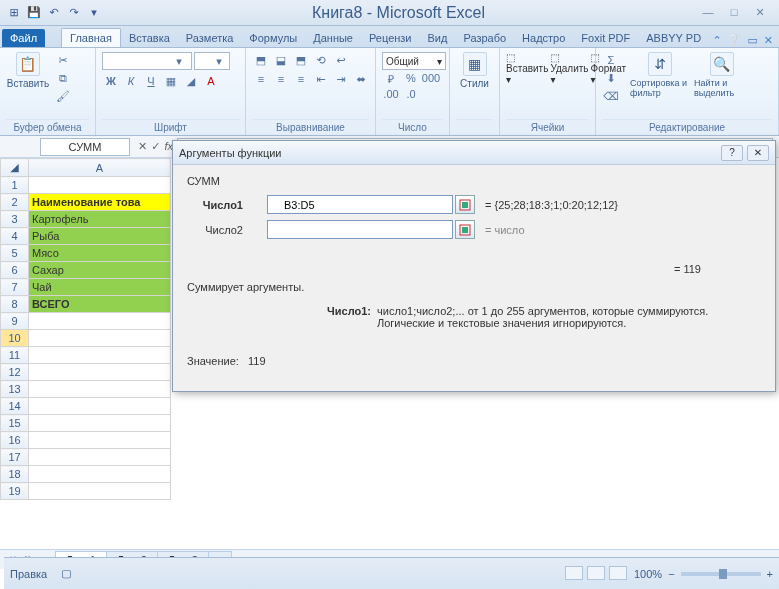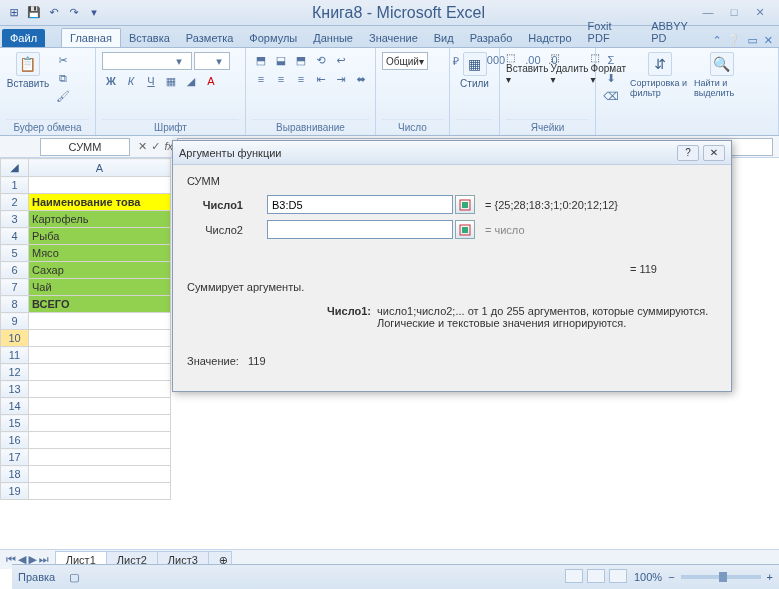--- a/index.html
+++ b/index.html
@@ -45,51 +45,51 @@
 .grid .colhdr th { background: linear-gradient(#f7fafd,#e6eef8); height: 18px; color: #3b5d8a; font-weight: normal; }
 .grid .rowhdr { background: linear-gradient(#f7fafd,#e6eef8); width: 28px; text-align: center; color: #3b5d8a; }
 .grid .rowhdr.sel { background: #ffe699; }
 .grid td { height: 17px; padding: 0 3px; }
 .colA { width: 142px; }
 .yellow { background: #ffff00; }
 .green { background: #92d050; }
 .bold { font-weight: bold; }
 
 
-.dialog { position: absolute; left: 172px; top: 140px; width: 560px; background: #f0f0f0; border: 1px solid #8a9db5; box-shadow: 2px 2px 8px rgba(0,0,0,0.3); }
+.dialog { position: absolute; left: 172px; top: 140px; width: 604px; background: #f0f0f0; border: 1px solid #8a9db5; box-shadow: 2px 2px 8px rgba(0,0,0,0.3); }
 .dlg-title { height: 24px; background: linear-gradient(#f6f9fc,#dbe6f4); display: flex; align-items: center; padding: 0 6px; font-size: 11px; color: #333; border-bottom: 1px solid #c0cde0; }
 .dlg-title .dbtns { margin-left: auto; display: flex; gap: 4px; }
 .dlg-title .dbtns span { width: 22px; height: 16px; border: 1px solid #b0bed4; background: #eaf1fa; text-align: center; line-height: 14px; font-size: 10px; border-radius: 2px; }
 .dlg-body { padding: 10px 14px 12px; font-size: 11px; }
 .fn-name { font-weight: normal; color: #333; margin-bottom: 8px; }
 .arg-row { display: flex; align-items: center; margin-bottom: 6px; }
 .arg-label { width: 80px; text-align: right; padding-right: 24px; }
 .arg-label.bold { font-weight: bold; }
-.arg-input { width: 186px; height: 19px; border: 1px solid #7a9ac0; background: #fff; padding: 0 4px; font-size: 11px; }
+.arg-input { width: 186px; height: 19px; border: 1px solid #7a9ac0; background: #fff; padding: 0 16px; font-size: 11px; }
 .refbtn { width: 20px; height: 19px; border: 1px solid #8aa; background: linear-gradient(#fefefe,#dde8f5); margin-left: 2px; display: flex; align-items: center; justify-content: center; }
 .refbtn svg { width: 12px; height: 12px; }
 .arg-preview { margin-left: 10px; color: #333; }
 .result-row { text-align: right; padding-right: 60px; margin: 24px 0 6px; }
 .desc { margin-bottom: 12px; }
 .arg-help { display: flex; margin-bottom: 26px; }
 .arg-help .lbl { width: 190px; text-align: right; padding-right: 6px; font-weight: bold; }
 .arg-help .txt { flex: 1; }
 .val-row { margin-bottom: 12px; }
 .dlg-foot { display: flex; align-items: center; }
 .dlg-foot a { color: #0066cc; text-decoration: underline; font-size: 11px; }
 .dlg-foot .btns { margin-left: auto; display: flex; gap: 8px; }
 .btn { width: 72px; height: 23px; border: 1px solid #8a9db5; background: linear-gradient(#fdfdfd,#e4e9f2); font-size: 11px; border-radius: 2px; }
 .btn.ok-highlight { outline: 4px solid #e53935; border-radius: 6px; }
 
 
 .sheettabs { position: absolute; bottom: 20px; left: 0; right: 0; height: 20px; background: #eef3fa; border-top: 1px solid #c4d6eb; display: flex; align-items: center; font-size: 11px; }
 .sheettabs .nav { display: flex; gap: 2px; padding: 0 6px; color: #5575a0; }
 .sheettab { padding: 2px 10px; border: 1px solid #b8cde6; border-bottom: none; background: #e3ecf7; margin-right: -1px; }
 .sheettab.active { background: #fff; }
-.statusbar { position: absolute; bottom: 0; left: 12px; right: 0; height: 25px; background: linear-gradient(#e4ecf6,#d7e4f2); border-top: 1px solid #a7bcd6; display: flex; align-items: center; font-size: 11px; padding: 0 6px; color: #3b5d8a; }
+.statusbar { position: absolute; bottom: 0; left: 4px; right: 0; height: 32px; background: linear-gradient(#e4ecf6,#d7e4f2); border-top: 1px solid #a7bcd6; display: flex; align-items: center; font-size: 11px; padding: 0 6px; color: #3b5d8a; }
 .statusbar .zoom { margin-left: auto; display: flex; align-items: center; gap: 6px; }
 .zoom .slider { width: 80px; height: 4px; background: #b8cde6; position: relative; }
 .zoom .slider::after { content: ""; position: absolute; left: 38px; top: -3px; width: 8px; height: 10px; background: #7a9ac0; }
 .viewbtns span { width: 18px; height: 14px; border: 1px solid #b0c4de; display: inline-block; margin-right: 1px; background: #f0f5fb; }
 </style>
 </head>
 <body>
 
 <div class="titlebar">
   <div class="qat">
@@ -107,21 +107,21 @@
   </div>
 </div>
 
 <div class="tabs">
   <div class="tab file">Файл</div>
   <div class="tab active">Главная</div>
   <div class="tab">Вставка</div>
   <div class="tab">Разметка</div>
   <div class="tab">Формулы</div>
   <div class="tab">Данные</div>
-  <div class="tab">Значение</div>
+  <div class="tab">Рецензи</div>
   <div class="tab">Вид</div>
   <div class="tab">Разрабо</div>
   <div class="tab">Надстро</div>
   <div class="tab">Foxit PDF</div>
   <div class="tab">ABBYY PD</div>
   <div class="help">
     <span>⌃</span>
     <span style="color:#2a70d0">❔</span>
     <span>▭</span>
     <span>✕</span>
@@ -186,21 +186,21 @@
         <span>≡</span>
         <span>≡</span>
         <span>⇤</span>
         <span>⇥</span>
         <span>⬌</span>
       </div>
     </div>
     <div class="group-label">Выравнивание</div>
   </div>
   <div class="group" style="width:74px">
-    <div class="group-body" style="flex-direction:row;gap:19px">
+    <div class="group-body" style="flex-direction:column;gap:0">
       <div class="combo" style="width:64px">
           <span>Общий</span>
           <span>▾</span>
         </div>
       <div class="minirow">
         <span>₽</span>
         <span>%</span>
         <span>000</span>
       </div>
       <div class="minirow">
@@ -236,20 +236,21 @@
       </div>
       <div class="bigbtn" style="width:60px">
         <div class="ico">⇵</div>
         <span style="font-size:9px;line-height:10px">Сортировка и фильтр</span>
       </div>
       <div class="bigbtn" style="width:56px">
         <div class="ico">🔍</div>
         <span style="font-size:9px;line-height:10px">Найти и выделить</span>
       </div>
     </div>
+    <div class="group-label">Редактирование</div>
   </div>
 </div>
 
 <div class="fbar">
   <div class="namebox">СУММ</div>
   <div class="fxbtns">
     <span>✕</span>
     <span>✓</span>
     <span><i>fx</i></span>
   </div>

